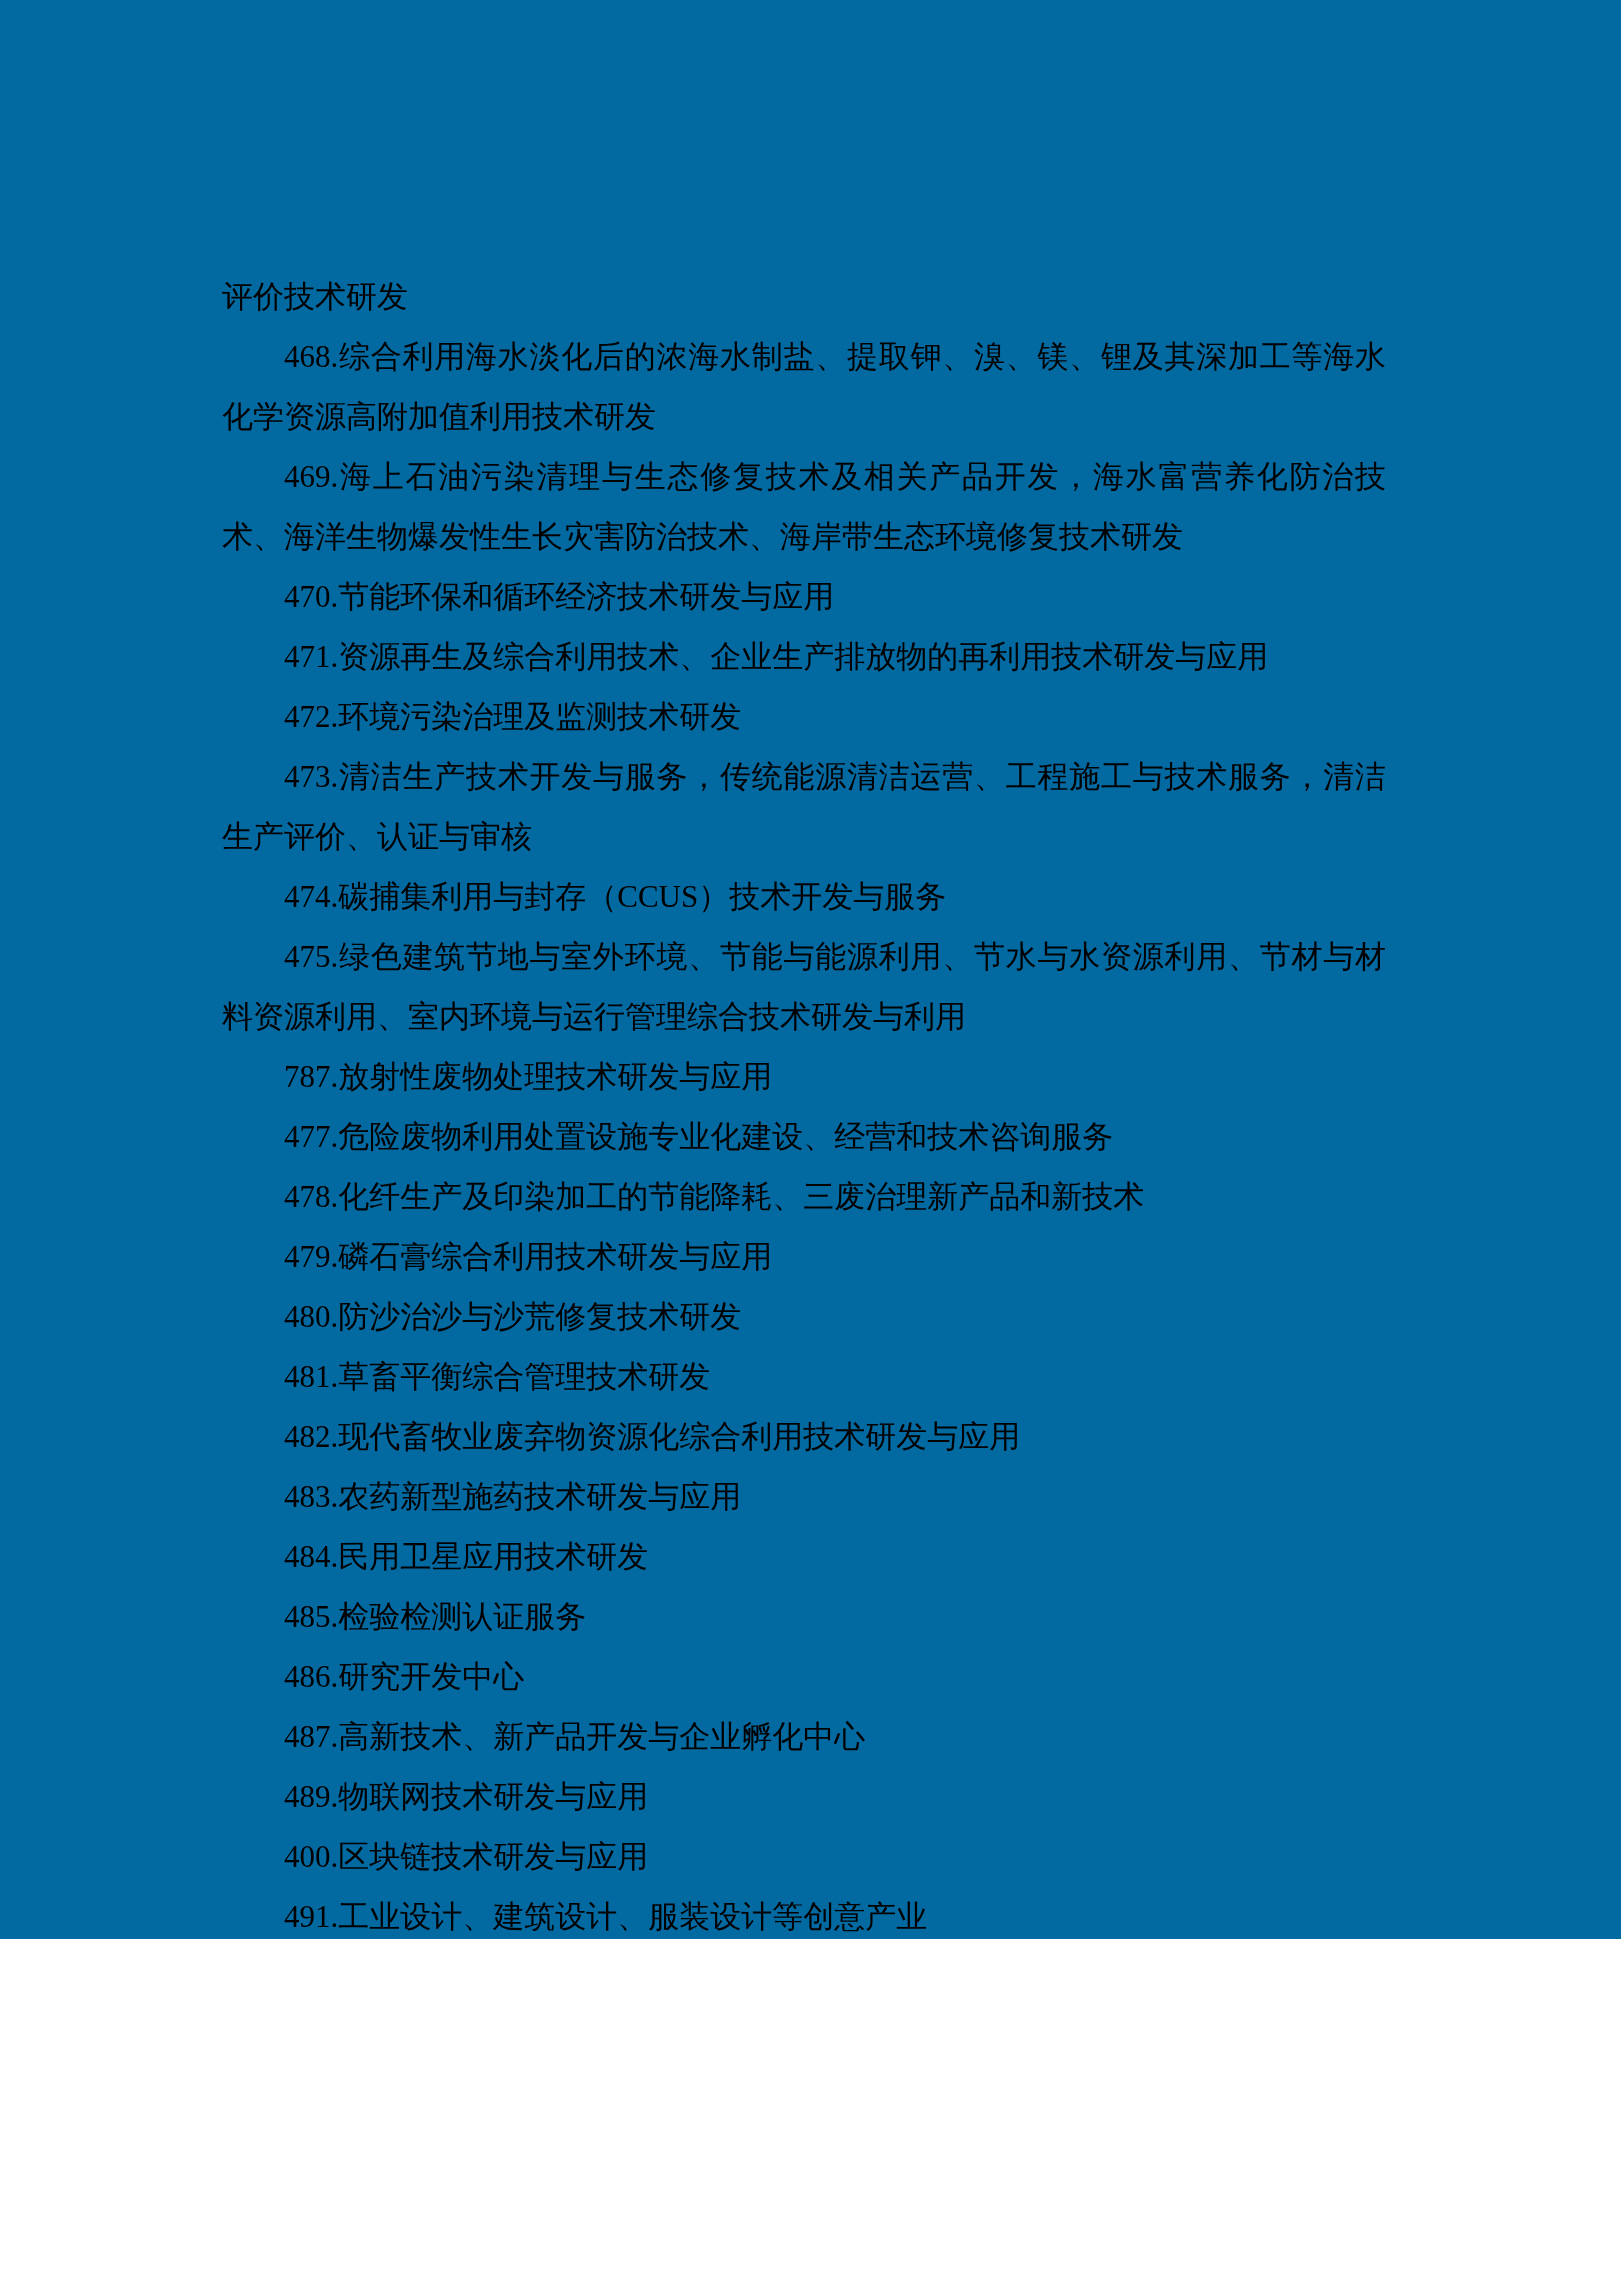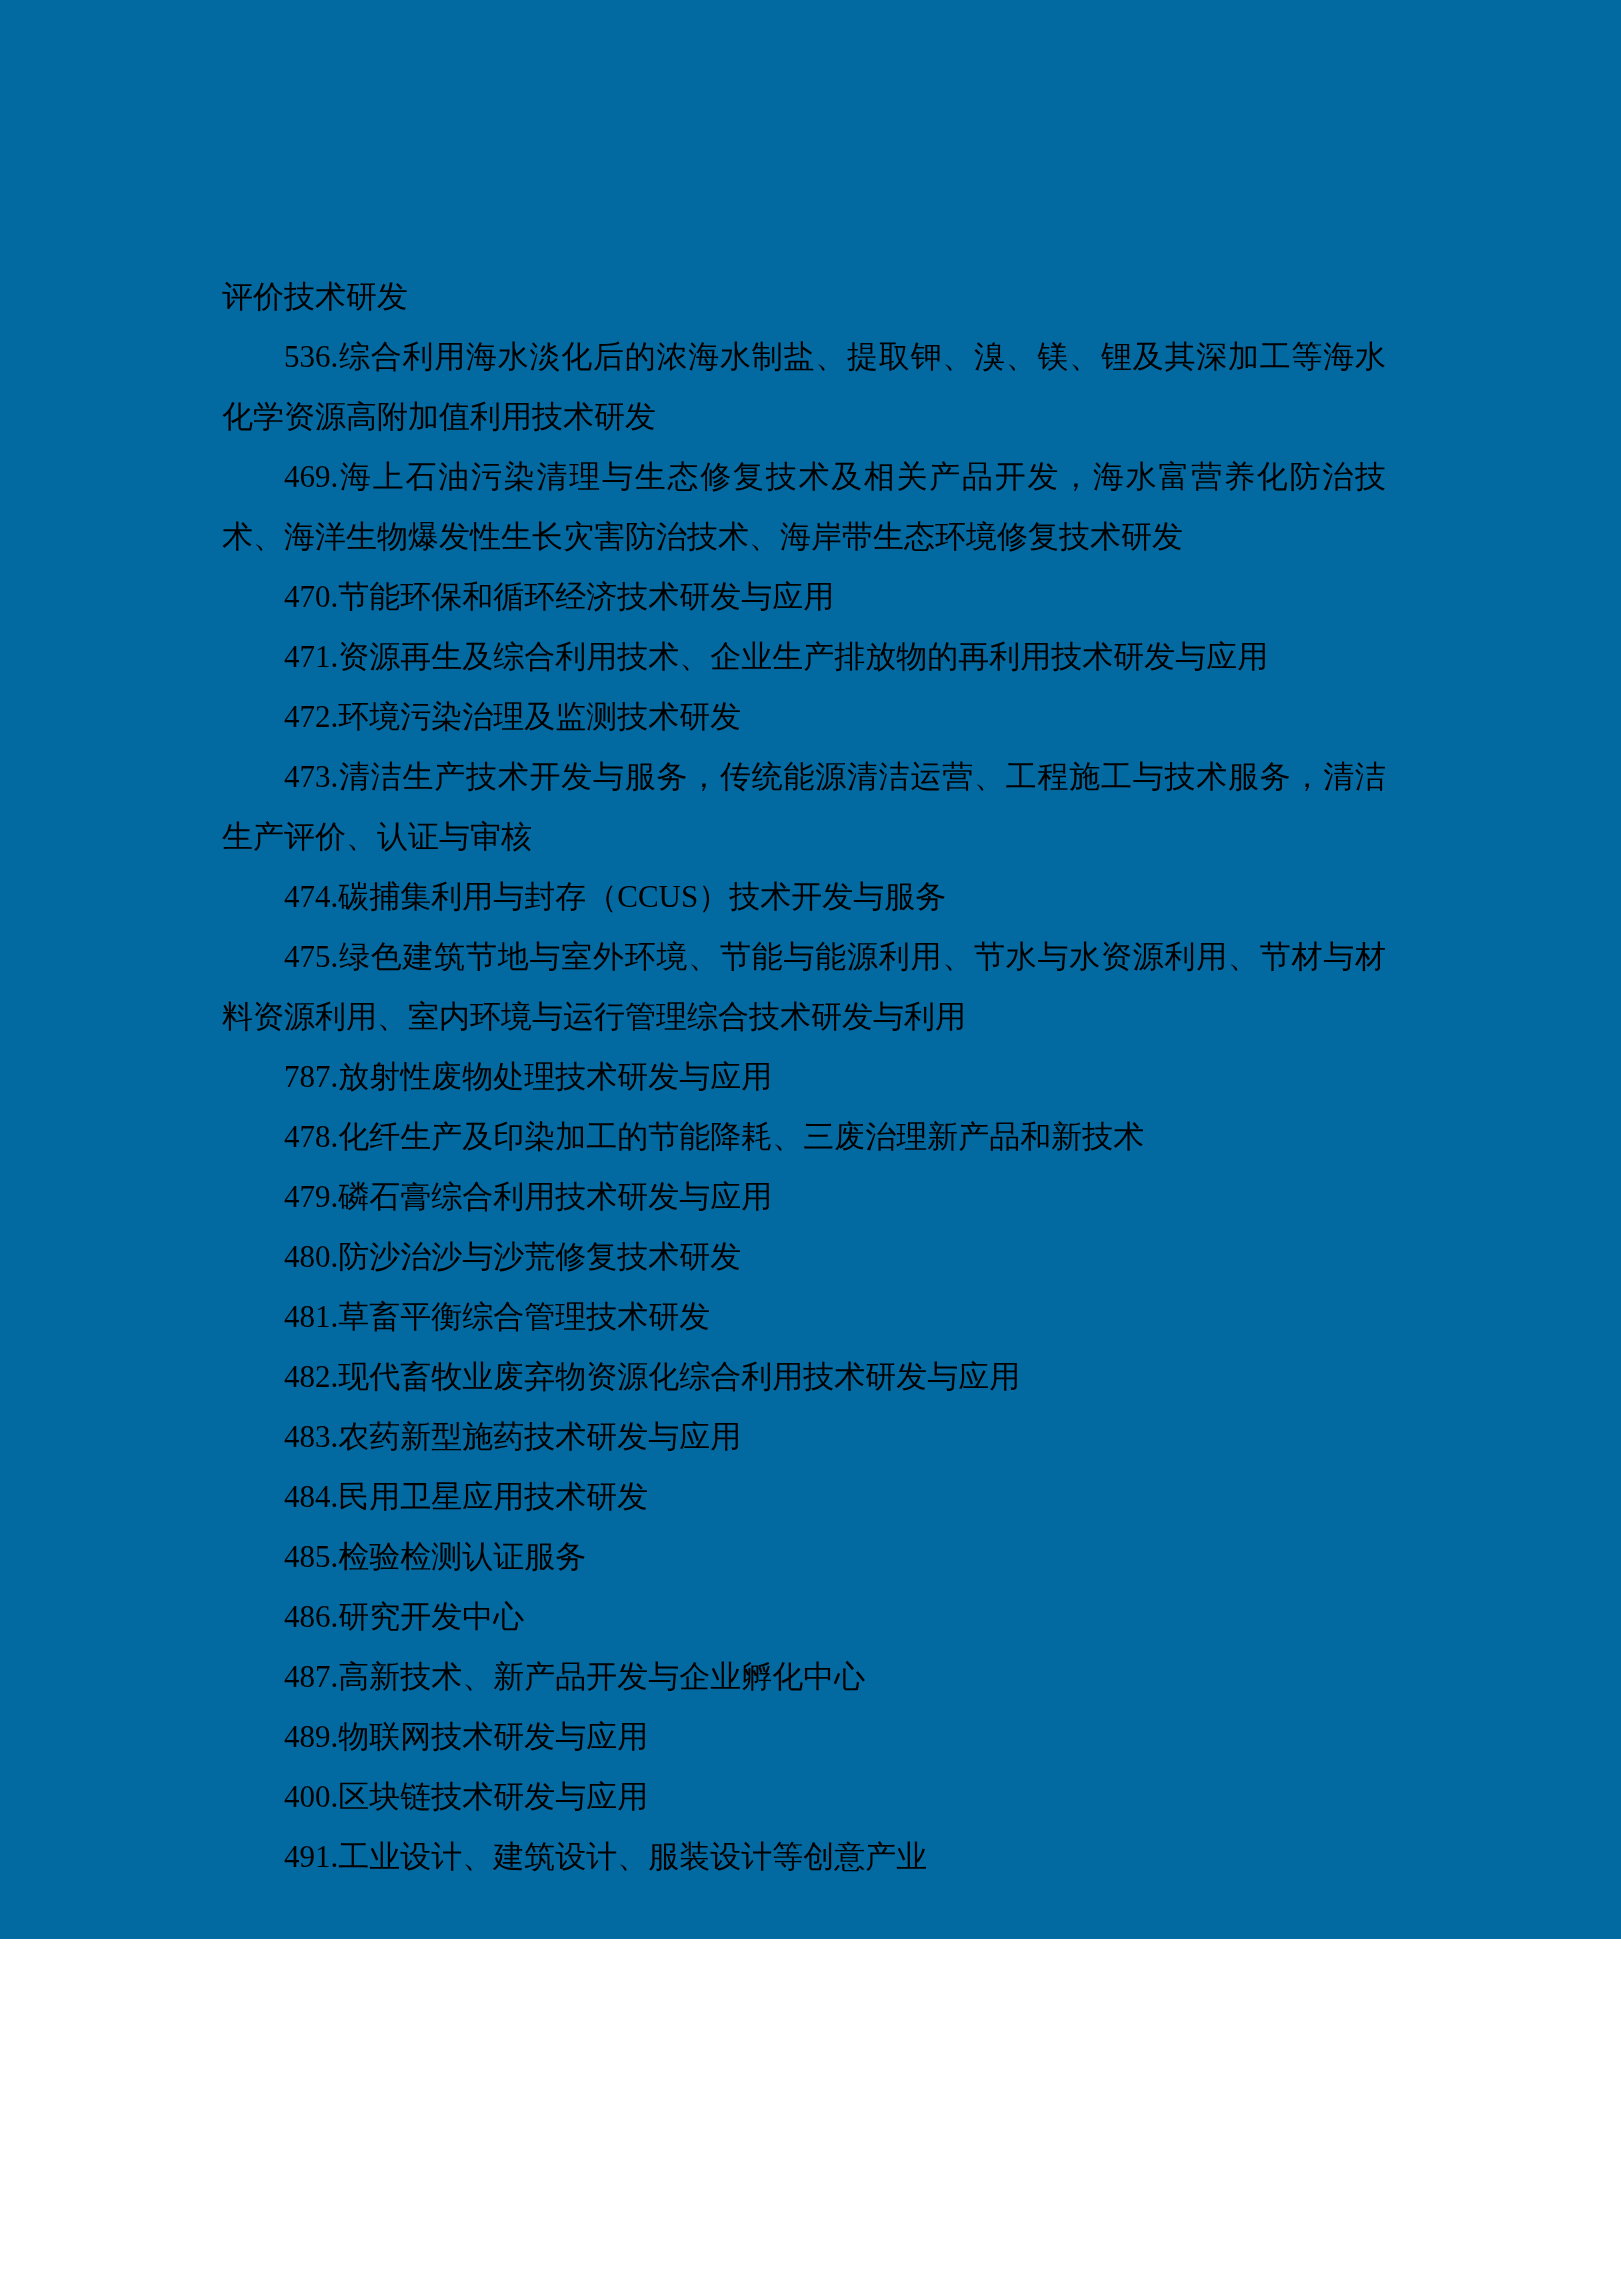--- a/index.html
+++ b/index.html
@@ -38,29 +38,30 @@
     text-indent: 0;
   }
 </style>
 </head>
 <body>
 
 <div class="page">
   <div class="content">
     <p class="para no-indent">评价技术研发</p>
     <div>
-        <p class="para">536.综合利用海水淡化后的浓海水制盐、提取钾、溴、镁、锂及其深加工等海水化学资源高附加值利用技术研发</p>
+        <p class="para">468.综合利用海水淡化后的浓海水制盐、提取钾、溴、镁、锂及其深加工等海水化学资源高附加值利用技术研发</p>
         <p class="para">469.海上石油污染清理与生态修复技术及相关产品开发，海水富营养化防治技术、海洋生物爆发性生长灾害防治技术、海岸带生态环境修复技术研发</p>
         <p class="para">470.节能环保和循环经济技术研发与应用</p>
         <p class="para">471.资源再生及综合利用技术、企业生产排放物的再利用技术研发与应用</p>
         <p class="para">472.环境污染治理及监测技术研发</p>
         <p class="para">473.清洁生产技术开发与服务，传统能源清洁运营、工程施工与技术服务，清洁生产评价、认证与审核</p>
         <p class="para">474.碳捕集利用与封存（CCUS）技术开发与服务</p>
         <p class="para">475.绿色建筑节地与室外环境、节能与能源利用、节水与水资源利用、节材与材料资源利用、室内环境与运行管理综合技术研发与利用</p>
         <p class="para">787.放射性废物处理技术研发与应用</p>
+        <p class="para">477.危险废物利用处置设施专业化建设、经营和技术咨询服务</p>
         <p class="para">478.化纤生产及印染加工的节能降耗、三废治理新产品和新技术</p>
         <p class="para">479.磷石膏综合利用技术研发与应用</p>
         <p class="para">480.防沙治沙与沙荒修复技术研发</p>
         <p class="para">481.草畜平衡综合管理技术研发</p>
         <p class="para">482.现代畜牧业废弃物资源化综合利用技术研发与应用</p>
         <p class="para">483.农药新型施药技术研发与应用</p>
         <p class="para">484.民用卫星应用技术研发</p>
         <p class="para">485.检验检测认证服务</p>
         <p class="para">486.研究开发中心</p>
         <p class="para">487.高新技术、新产品开发与企业孵化中心</p>

